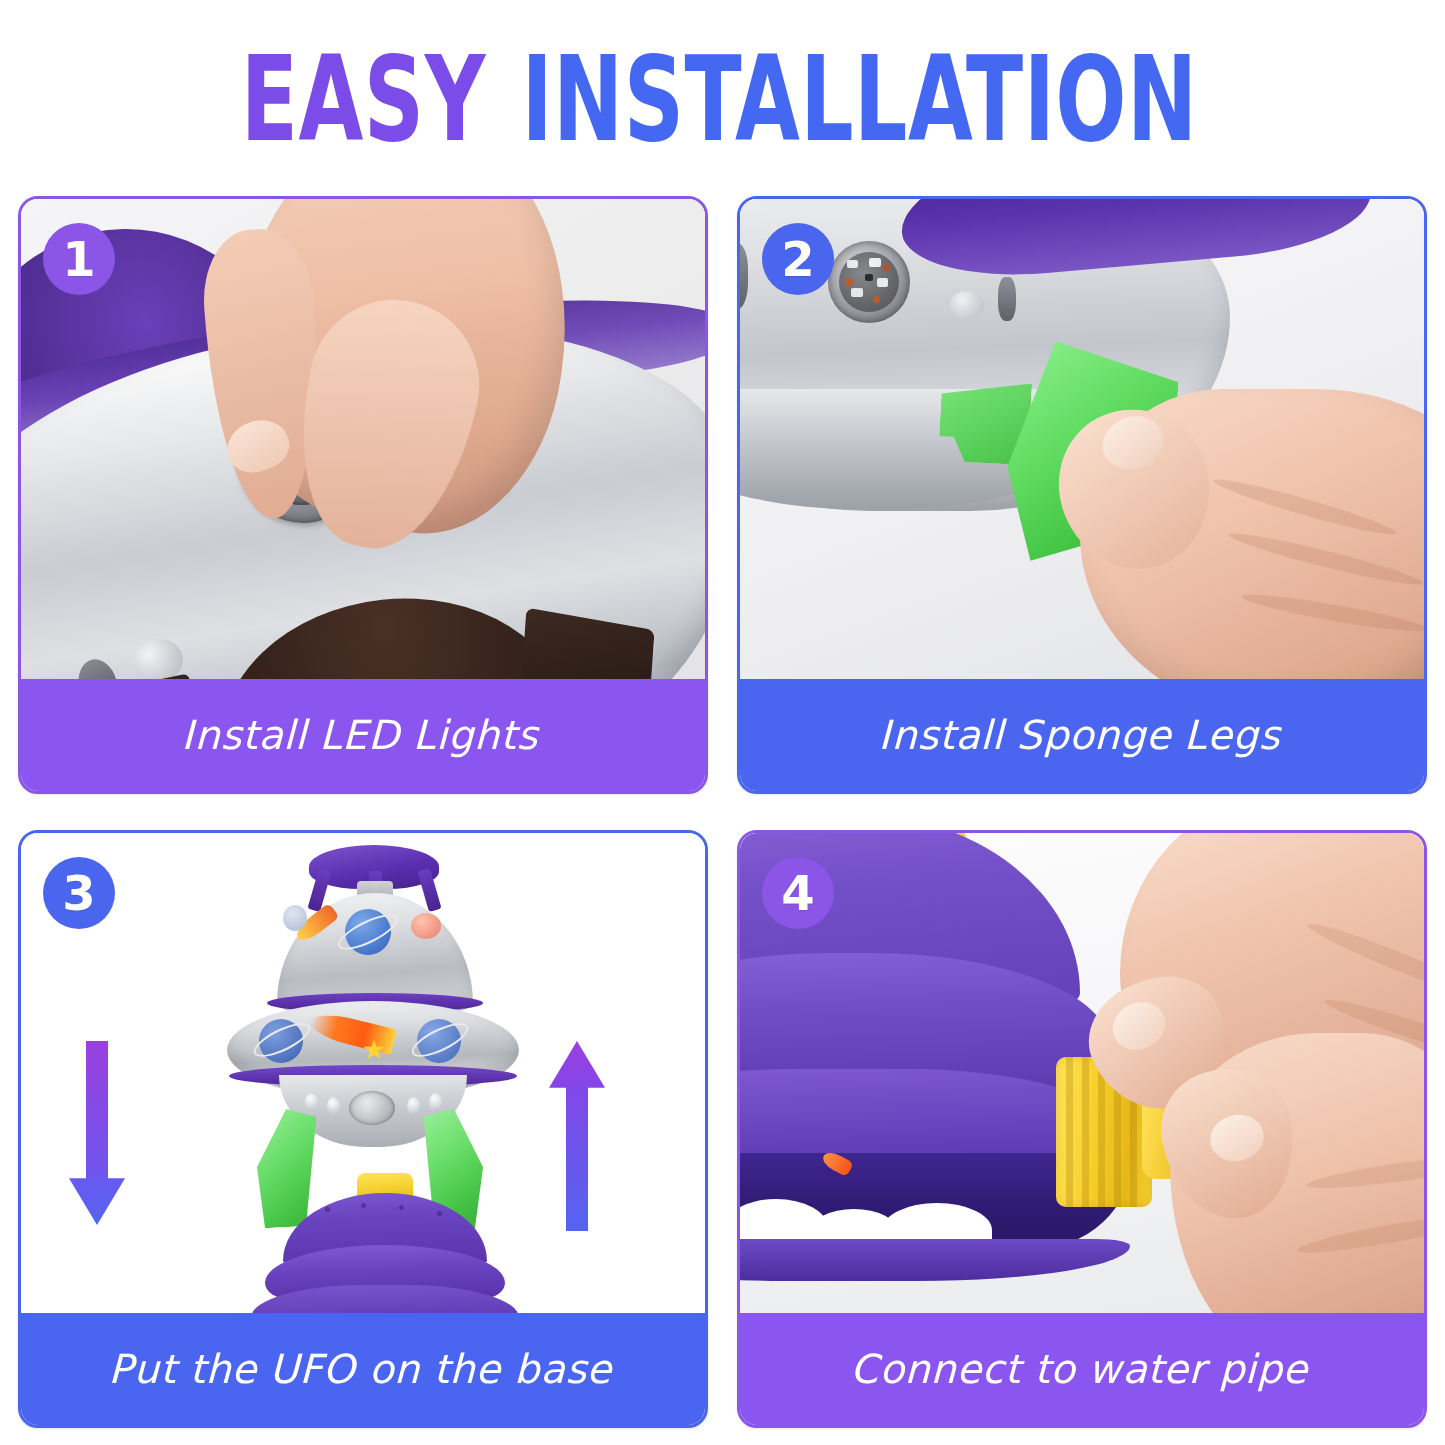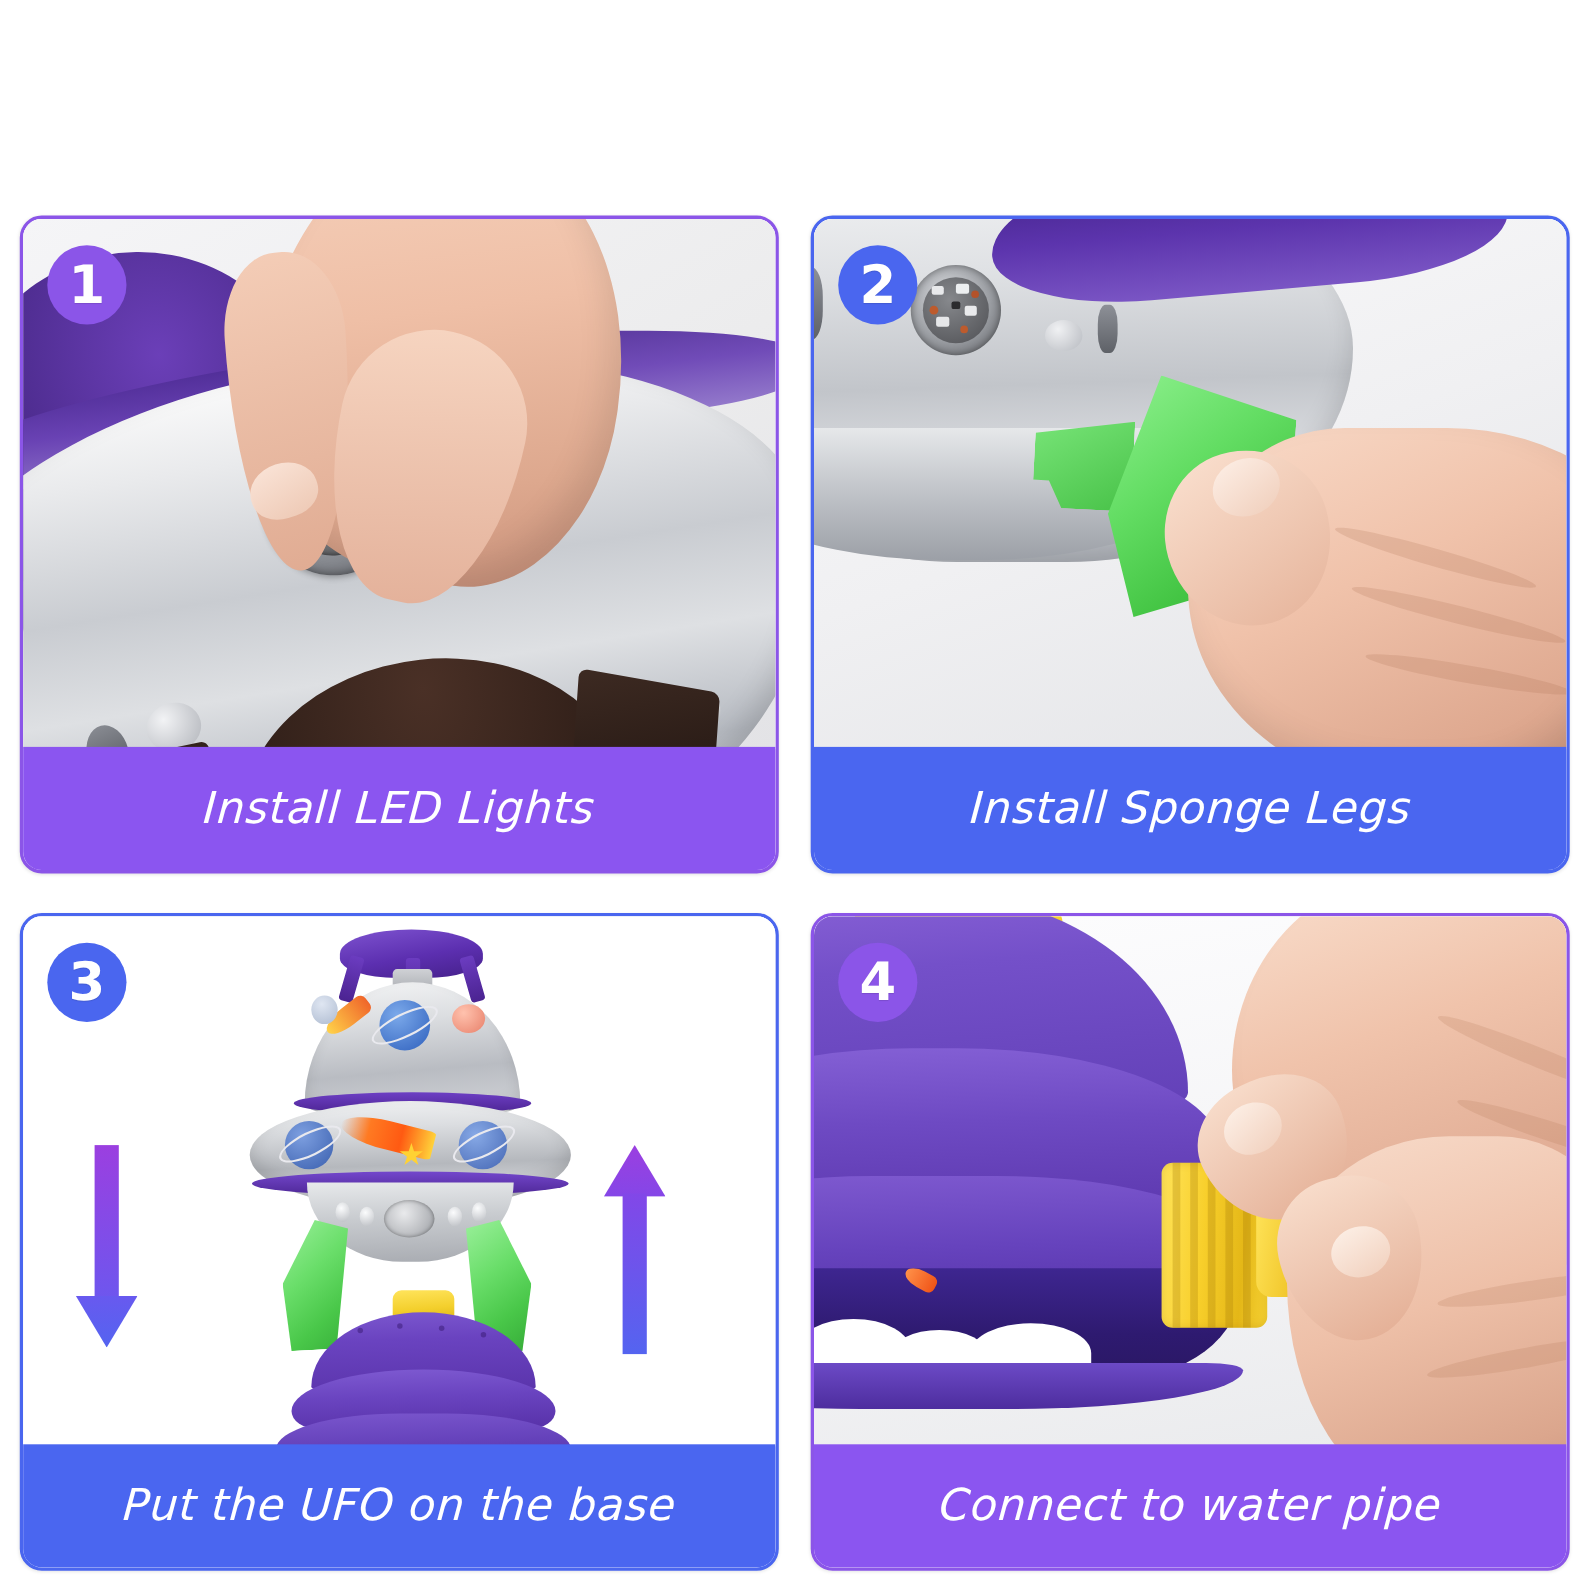--- a/index.html
+++ b/index.html
@@ -459,20 +459,23 @@
   }
   .p4-crease { position:absolute; background: rgba(170,110,80,0.18); border-radius:50%; }
 
   .photo-inner { position:absolute; inset:0; overflow:hidden; }
 </style>
 </head>
 <body>
 
 <div id="page">
 
+  <div class="title-wrap">
+    <span class="title-word w1">EASY</span><span class="title-word w2">INSTALLATION</span>
+  </div>
 
   <div class="grid">
 
     <div class="card purple">
       <div class="photo">
         <div class="photo-inner">
           <div class="p1-bg"></div>
           <div class="p1-purplebody"></div>
           <div class="p1-purple2"></div>
           <div class="p1-topband"></div>

